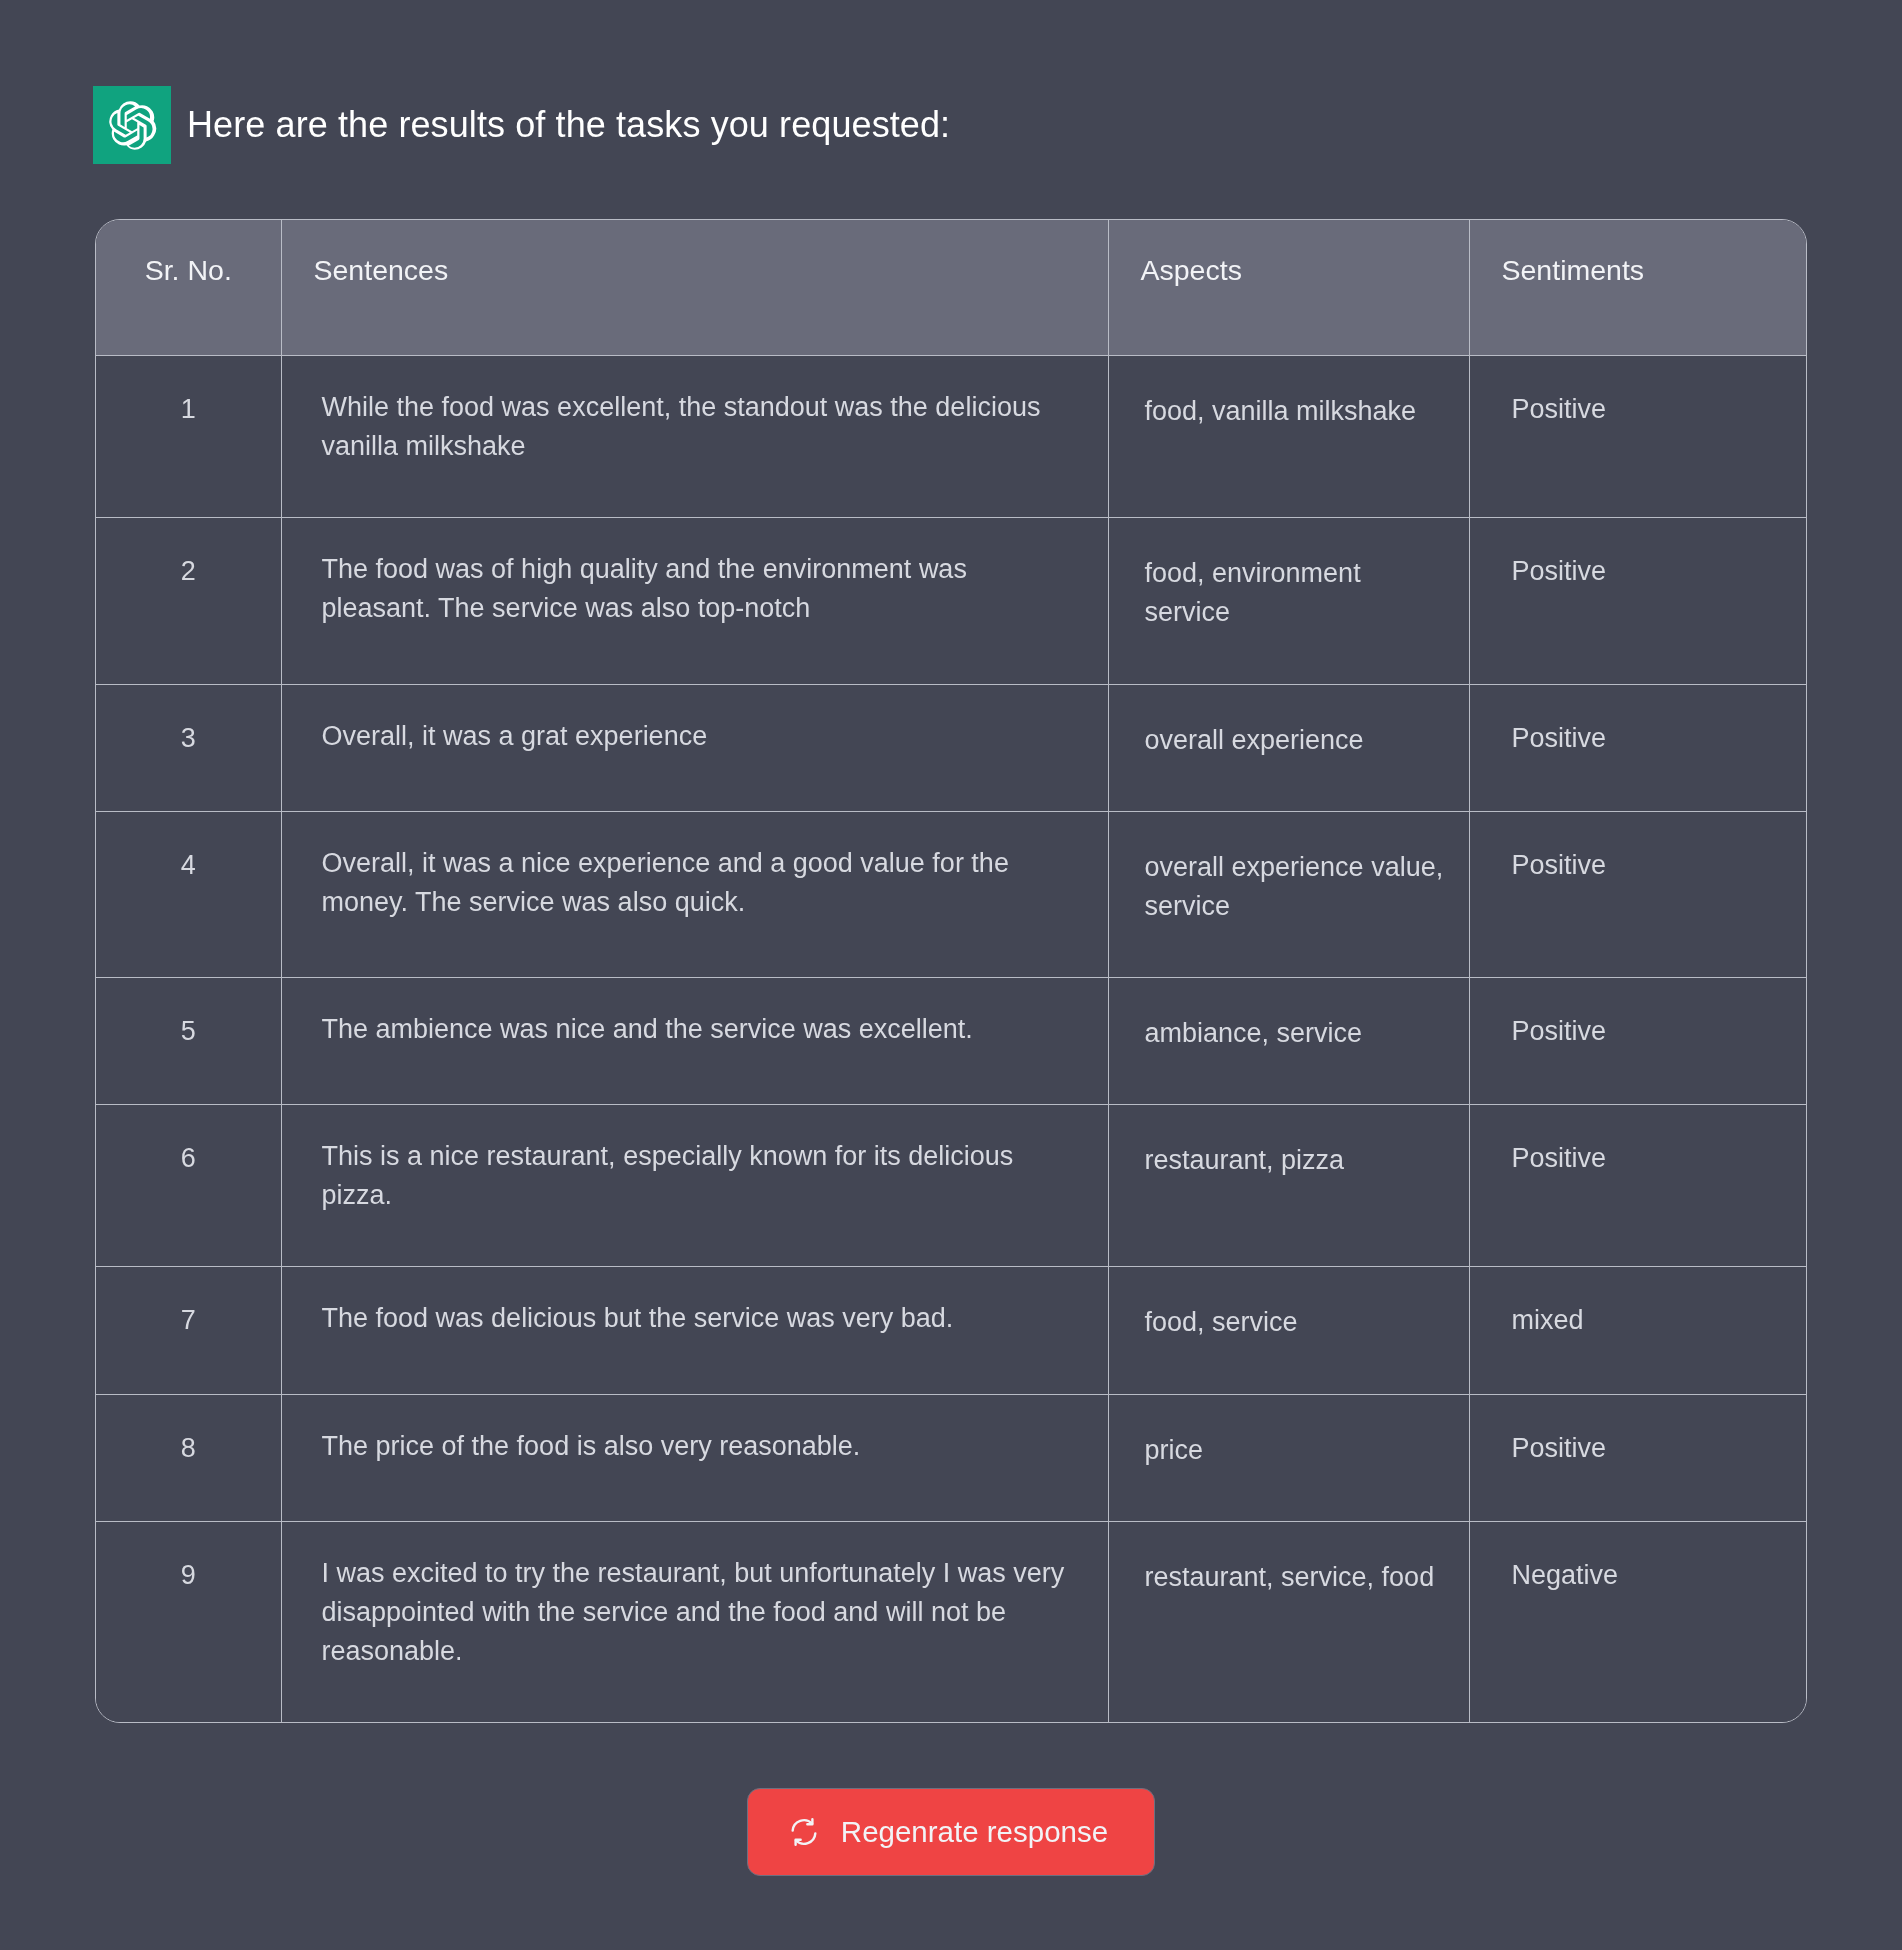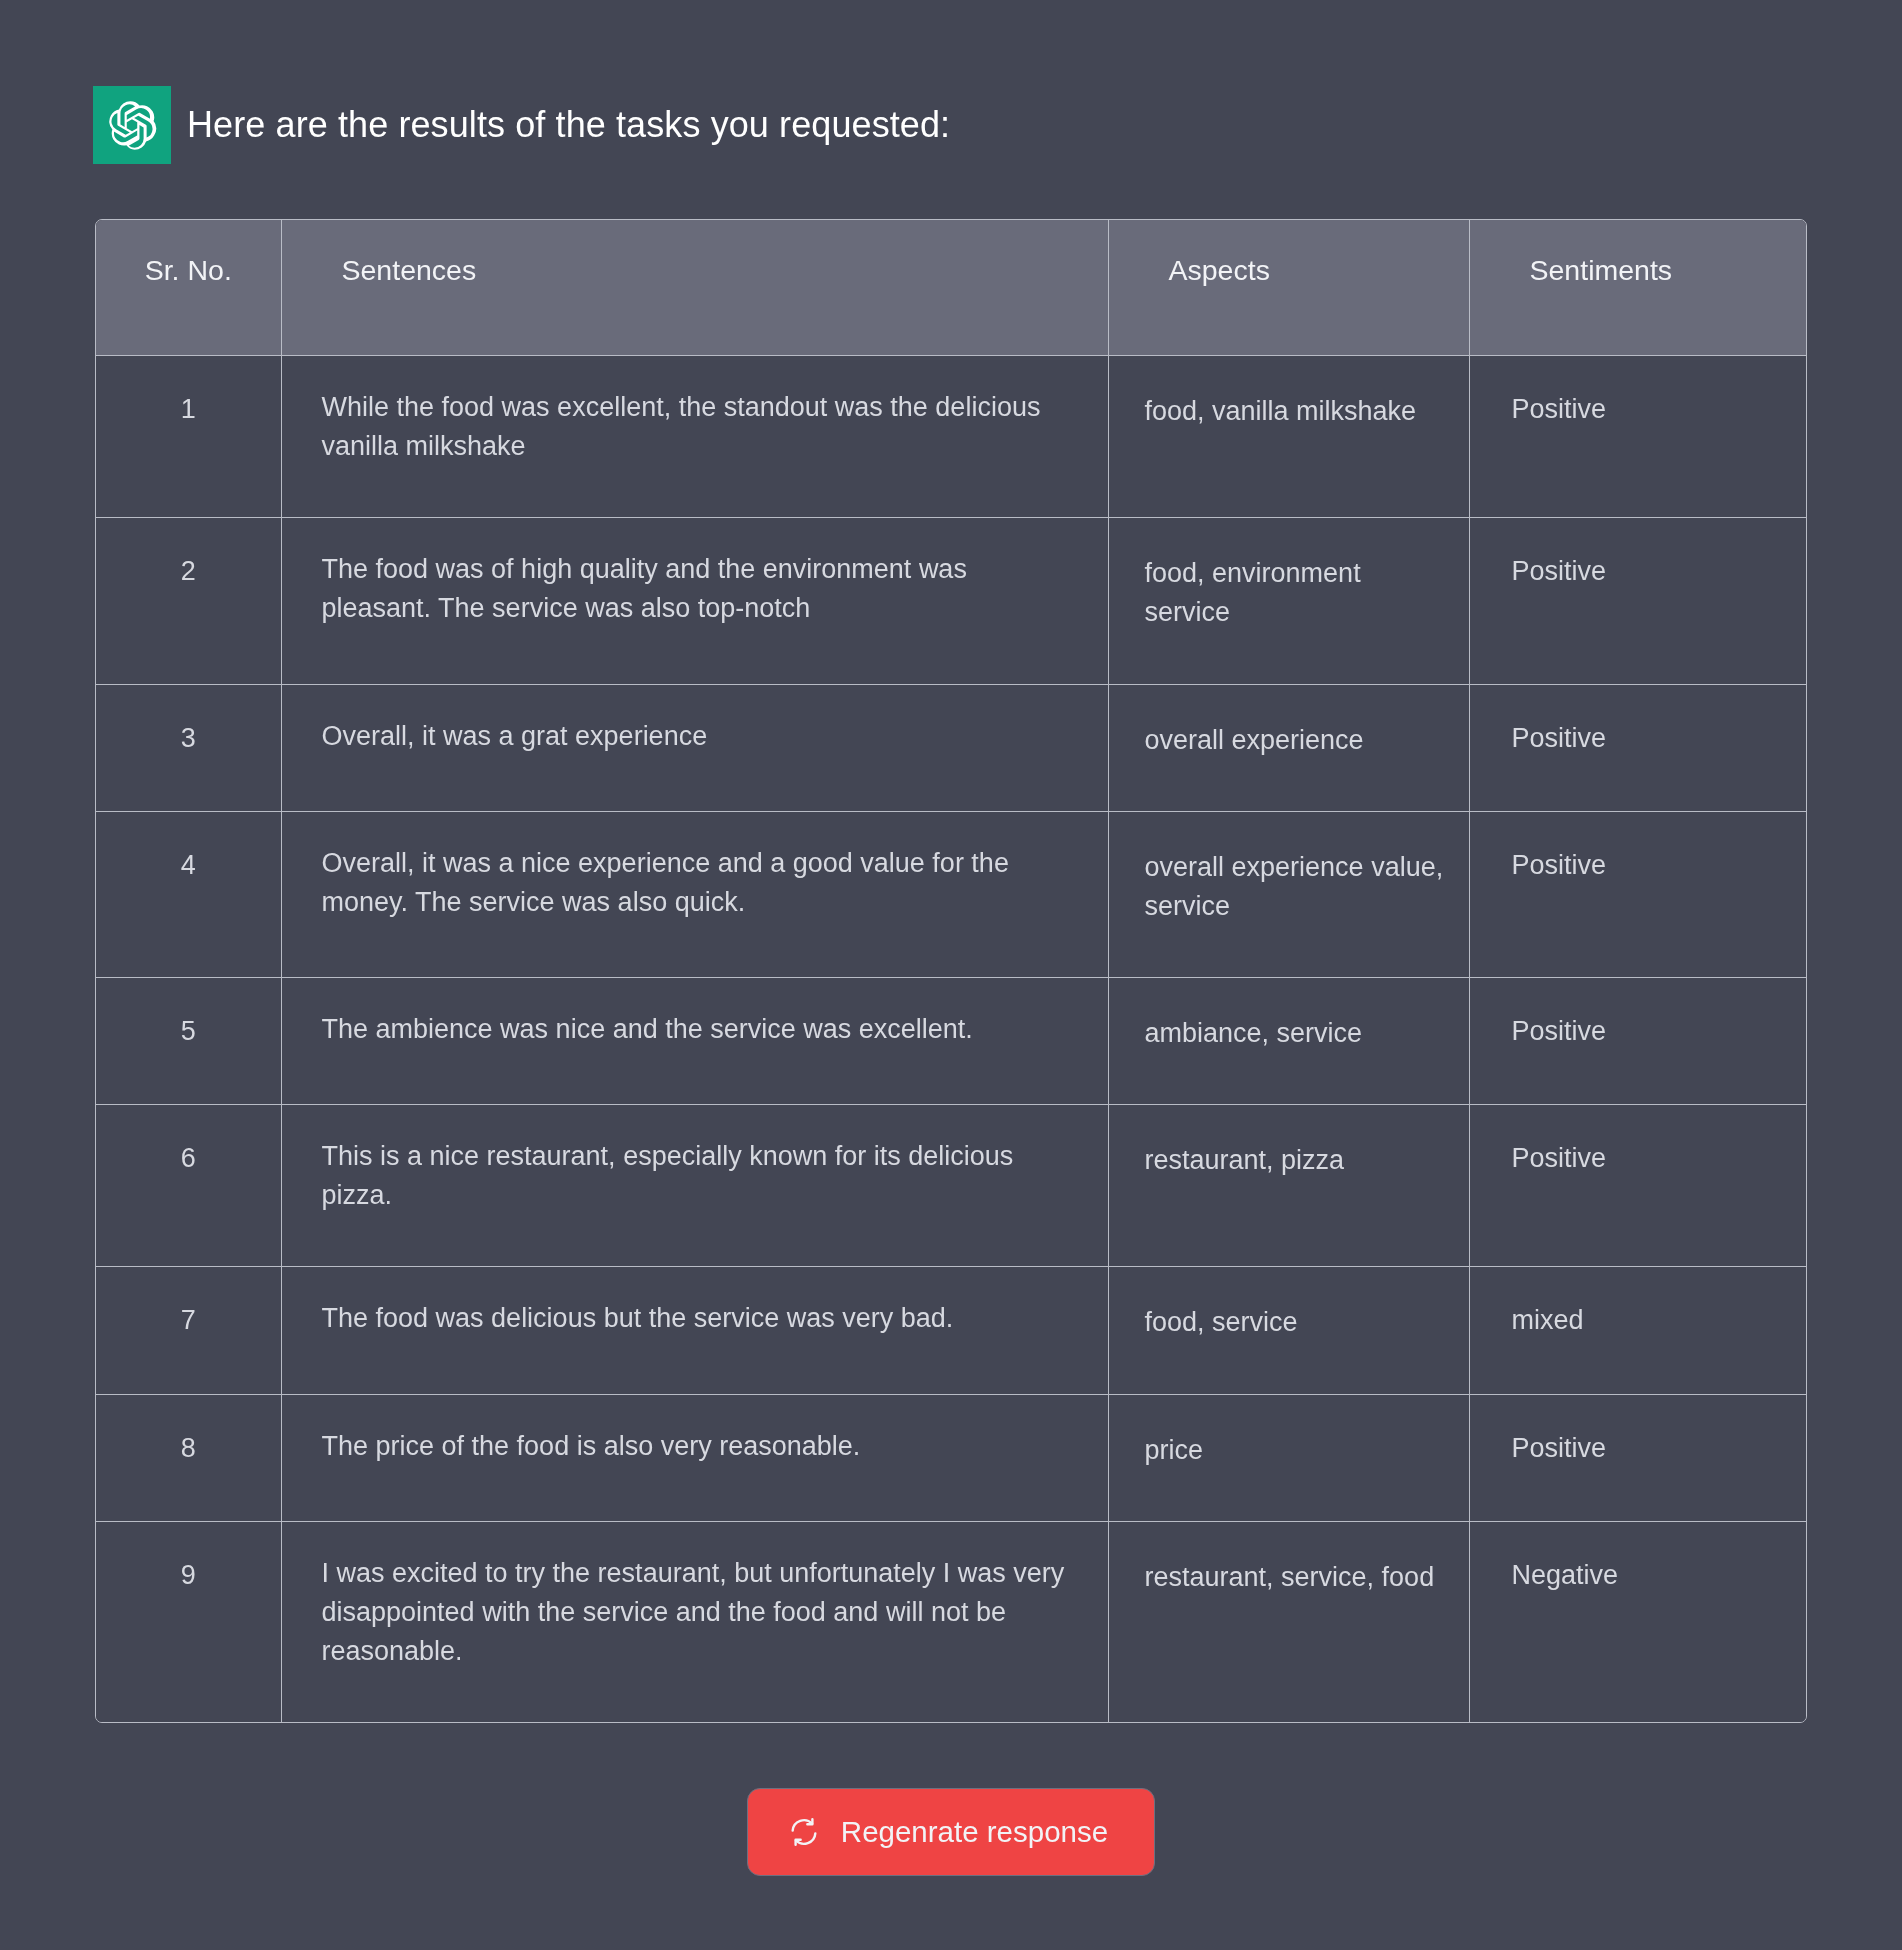--- a/index.html
+++ b/index.html
@@ -46,21 +46,21 @@
     letter-spacing: 0.1px;
     line-height: 1.2;
     white-space: nowrap;
   }
 
   
   .table-wrap {
     margin: 55px 0 0 95px;
     width: 1712px;
     border: 1.9px solid #b9bcc6;
-    border-radius: 7px;
+    border-radius: 25px;
     overflow: hidden;
   }
   table.result-table {
     width: 100%;
     border-collapse: collapse;
     table-layout: fixed;
   }
   table.result-table col.c1 { width: 185px; }
   table.result-table col.c2 { width: 827px; }
   table.result-table col.c3 { width: 361px; }
@@ -72,21 +72,21 @@
     font-size: 28.5px;
     font-weight: 400;
     text-align: left;
     padding: 34px 0 68px 0;
     border-right: 1.9px solid #b9bcc6;
     border-bottom: 1.9px solid #b9bcc6;
     vertical-align: top;
   }
   thead th:last-child { border-right: none; }
   thead th.num { text-align: center; padding-left: 0; }
-  thead th.txt { padding-left: 60px; }
+  thead th.txt { padding-left: 32px; }
 
   tbody td {
     background: #434654;
     color: #d7d9e0;
     font-size: 27px;
     font-weight: 400;
     line-height: 1.45;
     border-right: 1.9px solid #b9bcc6;
     border-bottom: 1.9px solid #b9bcc6;
     vertical-align: top;

